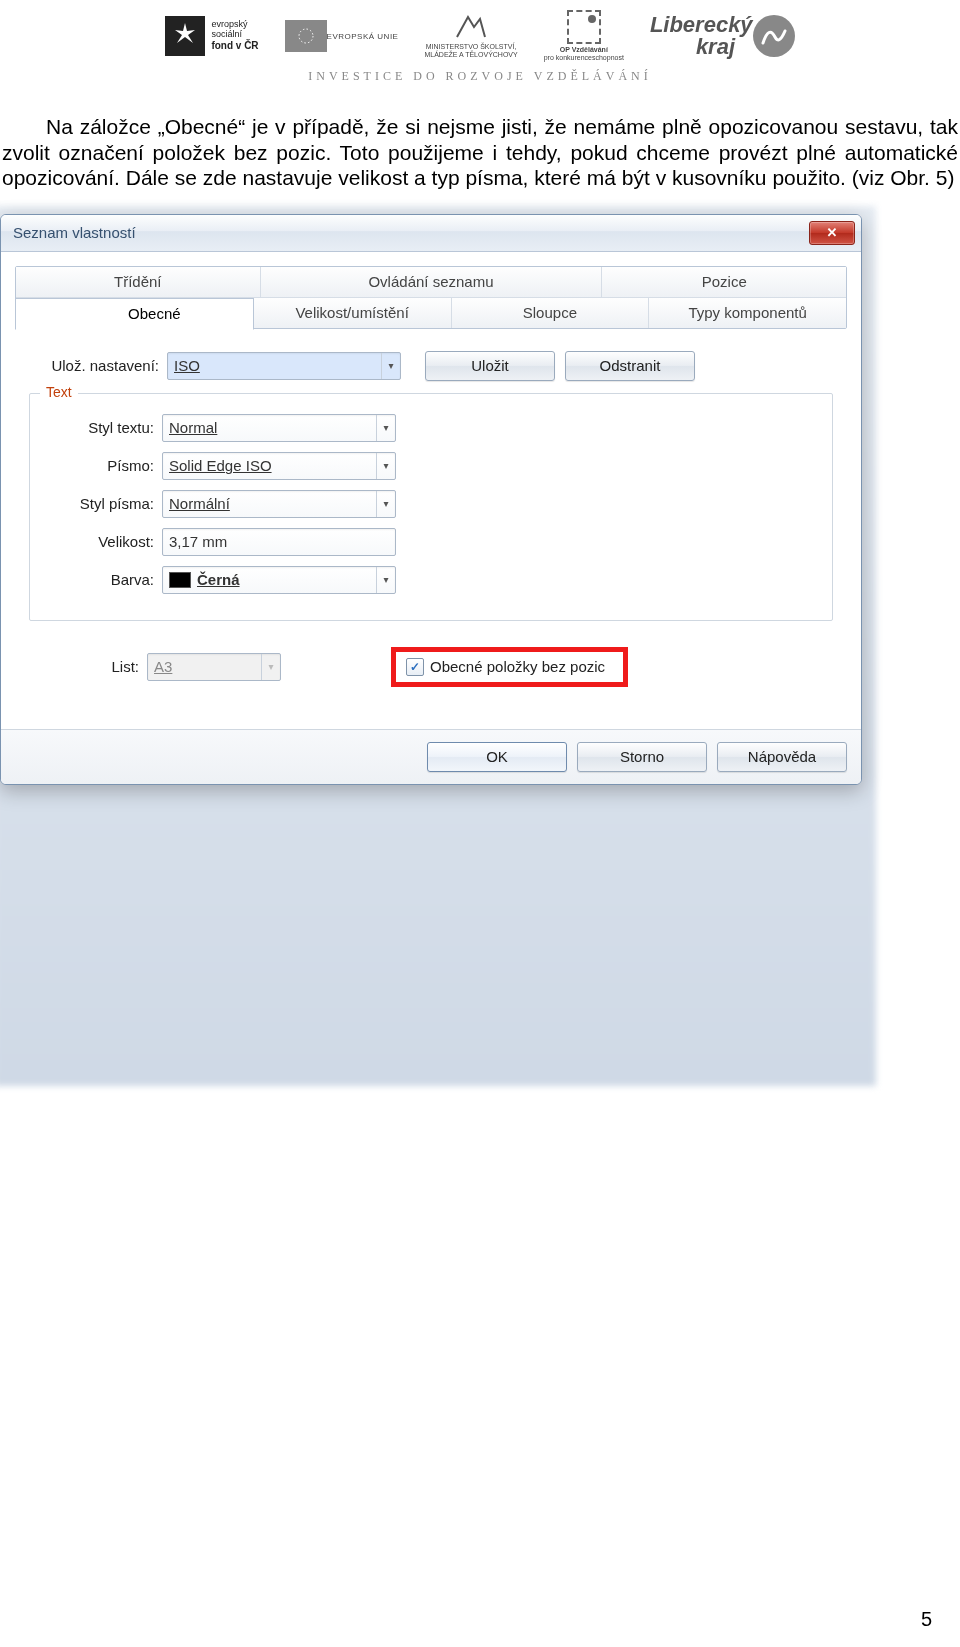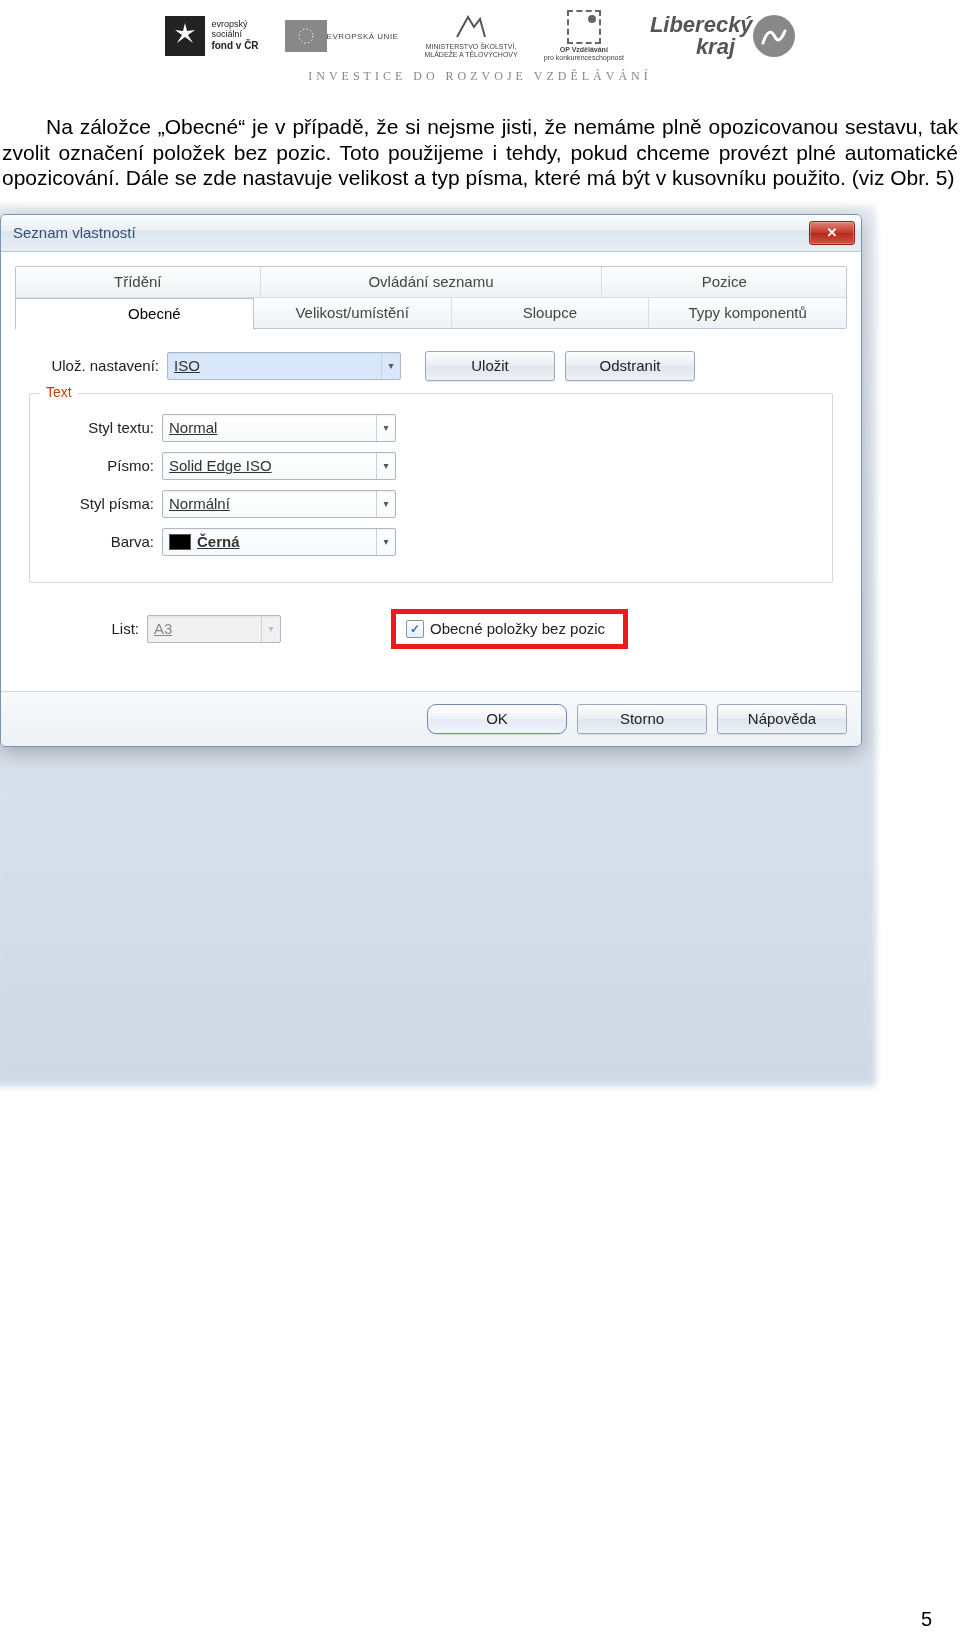--- a/index.html
+++ b/index.html
@@ -259,21 +259,20 @@
   .dialog-footer {
     border-top:1px solid #cfd7e0;
     padding: 12px 14px;
     display:flex; justify-content:flex-end; gap:10px;
     background: linear-gradient(#f7f9fb,#eef1f5);
   }
   .btn.primary {
     min-width:110px;
     background: linear-gradient(#ffffff,#eef3fa 48%,#e4ebf4 52%,#f2f6fb);
     border-color:#6f8bad;
-    border-radius:9px;
   }
 
   .caption {
     margin-top: 18px;
     font-size: 21px;
     text-align:left;
     padding-left: 210px;
   }
 
   .page-number {
@@ -399,20 +398,26 @@
               </div>
             </div>
             <div class="row">
               <div class="lbl" style="width:110px">Styl písma:</div>
               <div class="combo">
                 <span class="val">Normální</span>
                 <span class="caret">▾</span>
               </div>
             </div>
             <div class="row">
+              <div class="lbl" style="width:110px">Velikost:</div>
+              <div class="textbox">
+                <span>3,17 mm</span>
+              </div>
+            </div>
+            <div class="row">
               <div class="lbl" style="width:110px">Barva:</div>
               <div class="combo">
                 <span class="colorchip"></span>
                 <b class="val">Černá</b>
                 <span class="caret">▾</span>
               </div>
             </div>
           </div>
 
           <div class="row" style="margin-top:26px">

